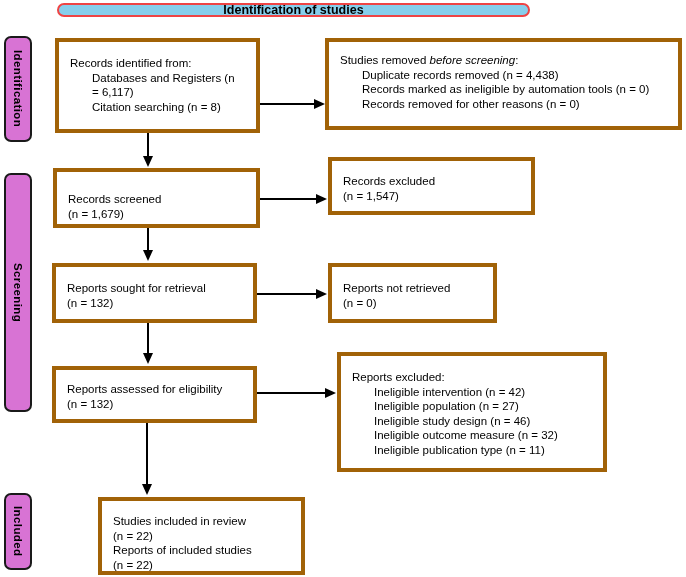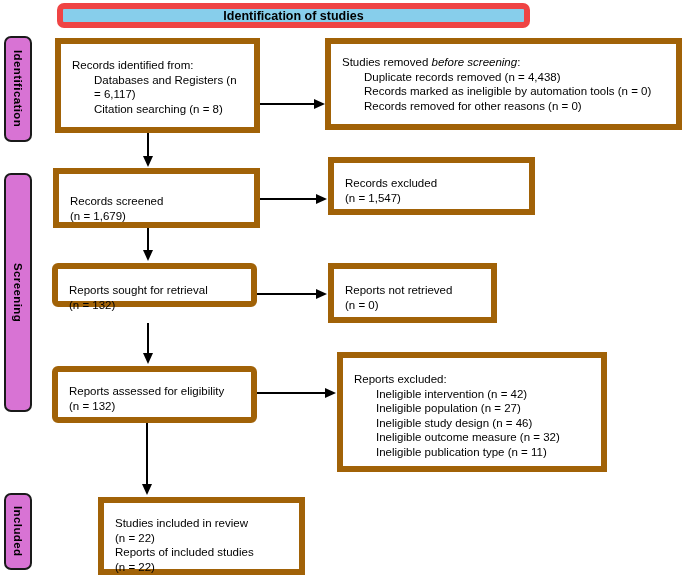--- a/index.html
+++ b/index.html
@@ -2,48 +2,48 @@
 <html><head>
 <meta charset="utf-8">
 <style>
   html,body { margin:0; padding:0; background:#ffffff; }
   #canvas {
     position:relative; width:686px; height:577px; background:#ffffff;
     font-family:"Liberation Sans", sans-serif; color:#000;
     overflow:hidden;
   }
   .banner {
-    position:absolute; left:57px; top:3px; width:473px; height:25px;
-    background:#87CEEB; border:6px solid #ef4444; border-radius:7px;
+    position:absolute; left:57px; top:3px; width:473px; height:14px;
+    background:#87CEEB; border:2px solid #ef4444; border-radius:7px;
     box-sizing:border-box; display:flex; align-items:center; justify-content:center;
     font-weight:bold; font-size:12.5px;
   }
   .tab {
     position:absolute; background:#D873D4; border:2px solid #1a1a1a; border-radius:7px;
     box-sizing:border-box; display:flex; align-items:center; justify-content:center;
     font-weight:bold; font-size:11.5px; letter-spacing:0.4px;
     writing-mode:vertical-rl; text-align:center;
   }
   #tab-identification { left:4px; top:36px;  width:28px; height:106px; }
   #tab-screening      { left:4px; top:173px; width:28px; height:239px; }
   #tab-included       { left:4px; top:493px; width:28px; height:77px;  }
   .box {
-    position:absolute; background:#ffffff; border:6px solid #a16207;
+    position:absolute; background:#ffffff; border:4px solid #a16207;
     box-sizing:border-box; font-size:11.5px; line-height:14.5px;
     padding:11px 8px 4px 11px;
   }
   .bl { white-space:nowrap; }
   .bl.ind { margin-left:22px; }
   #box-records-identified { left:55px;  top:38px;  width:205px; height:95px;  }
   #box-records-removed    { left:325px; top:38px;  width:357px; height:92px;  }
   #box-records-screened   { left:53px;  top:168px; width:207px; height:60px;  }
   #box-records-excluded   { left:328px; top:157px; width:207px; height:58px;  }
-  #box-reports-sought     { left:52px;  top:263px; width:205px; height:44px;border-radius:6px;  }
+  #box-reports-sought     { left:52px;  top:263px; width:205px; height:60px;  }
   #box-reports-not-retrieved { left:328px; top:263px; width:169px; height:60px; }
-  #box-reports-assessed   { left:52px;  top:366px; width:205px; height:57px;border-radius:6px;  }
+  #box-reports-assessed   { left:52px;  top:366px; width:205px; height:57px;  }
   #box-reports-excluded   { left:337px; top:352px; width:270px; height:120px; }
   #box-studies-included   { left:53px;  top:497px; width:207px; height:78px;margin-left:45px;  }
   #arrows { position:absolute; left:0; top:0; pointer-events:none; }
   .it { font-style:italic; }
 </style>
 </head>
 <body>
 
 <div id="canvas">
 

